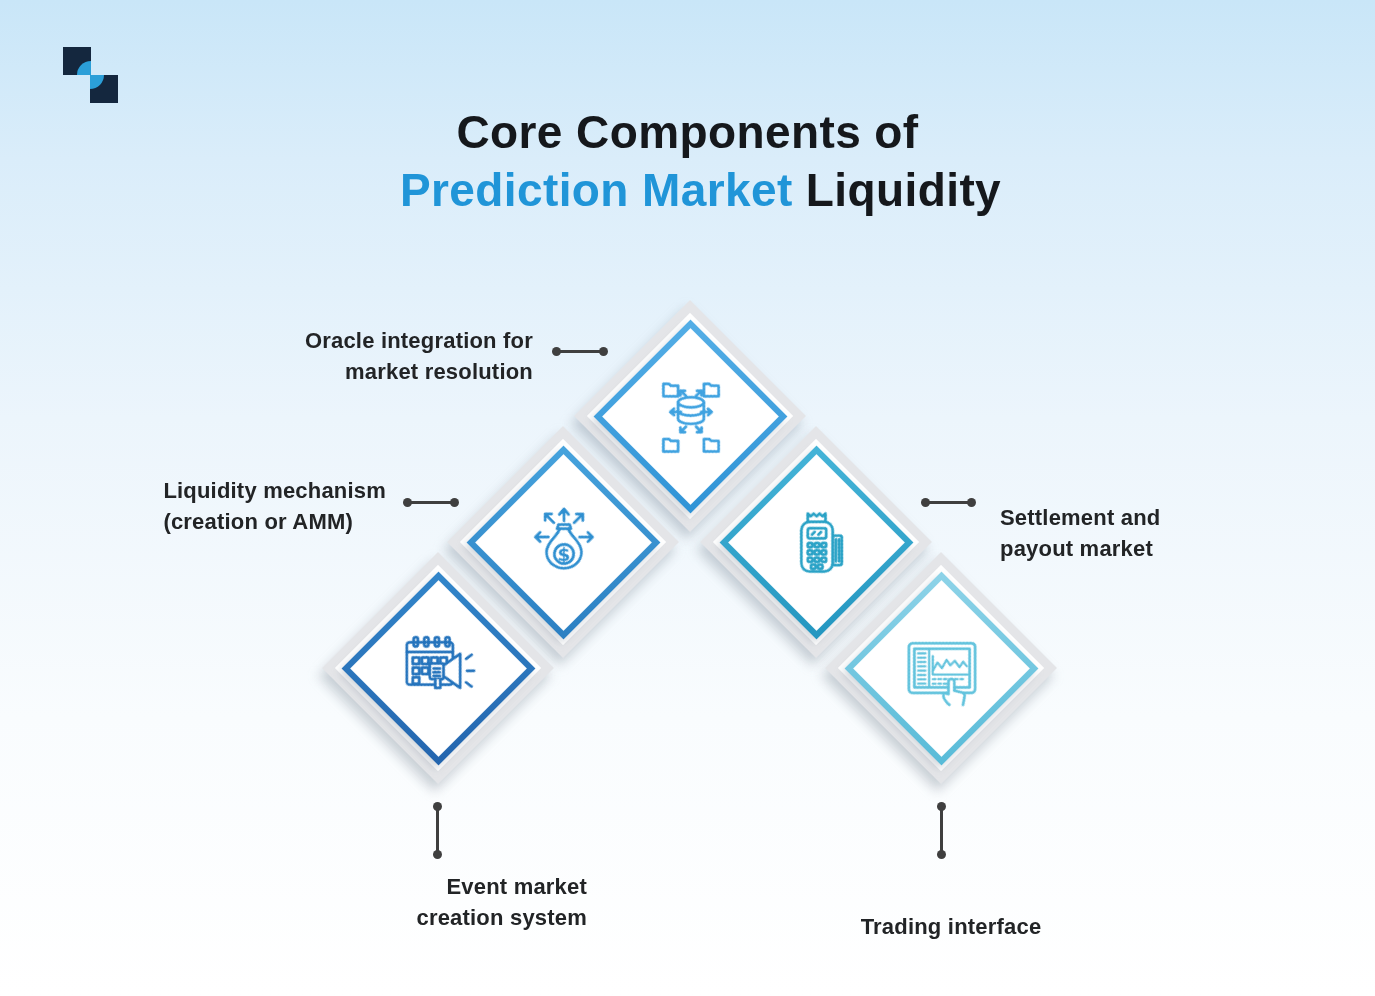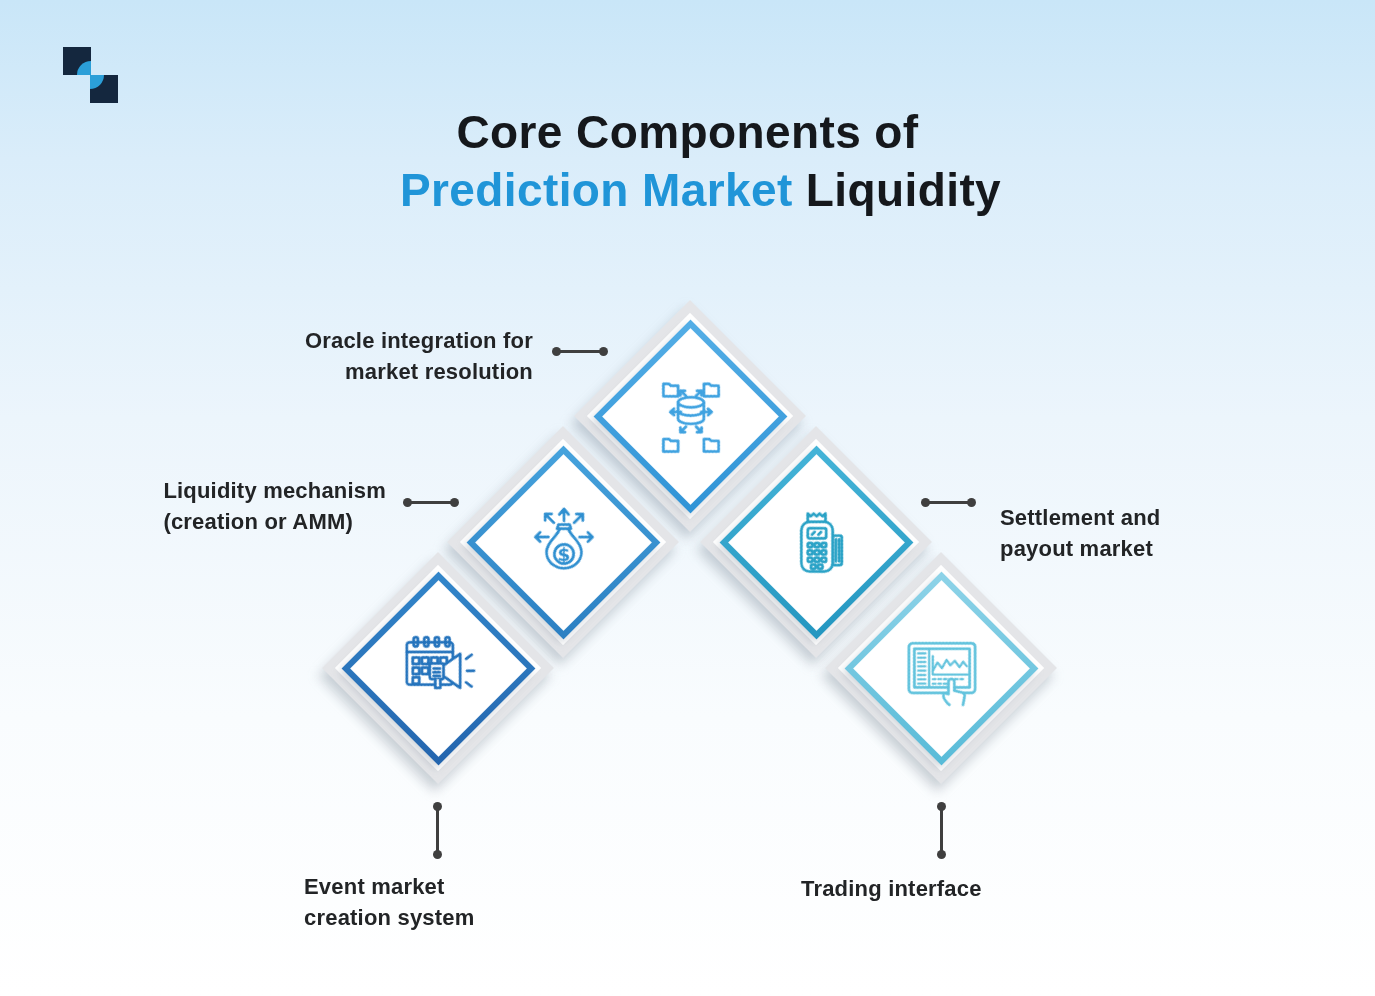--- a/index.html
+++ b/index.html
@@ -53,22 +53,22 @@
   .conn-settlement{left:925px;top:501px;width:47px;}
   .conn-event     {left:436px;top:806px;height:49px;}
   .conn-trading   {left:940px;top:806px;height:49px;}
   
   .nlabel{position:absolute;font-size:22px;font-weight:600;color:#222426;
           line-height:31px;letter-spacing:.2px;}
   .nlabel span{display:block;}
   .lbl-oracle    {right:842px;top:325px;text-align:right;margin-left:44px;}
   .lbl-liquidity {right:989px;top:475px;}
   .lbl-settlement{left:1000px;top:495px;text-align:left;margin-top:7px;}
-  .lbl-event     {left:304px;width:300px;top:871px;text-align:left;}
-  .lbl-trading   {left:801px;width:300px;top:873px;text-align:left;}
+  .lbl-event     {left:287px;width:300px;top:871px;text-align:right;}
+  .lbl-trading   {left:801px;width:300px;top:911px;text-align:center;}
   svg{fill:none;stroke:currentColor;stroke-width:3;stroke-linecap:round;stroke-linejoin:round;}
   svg .f{fill:#ffffff;}
   svg text{stroke:none;fill:currentColor;}
 </style>
 </head>
 <body>
 
 <div class="canvas">
 
   <div class="logo">

